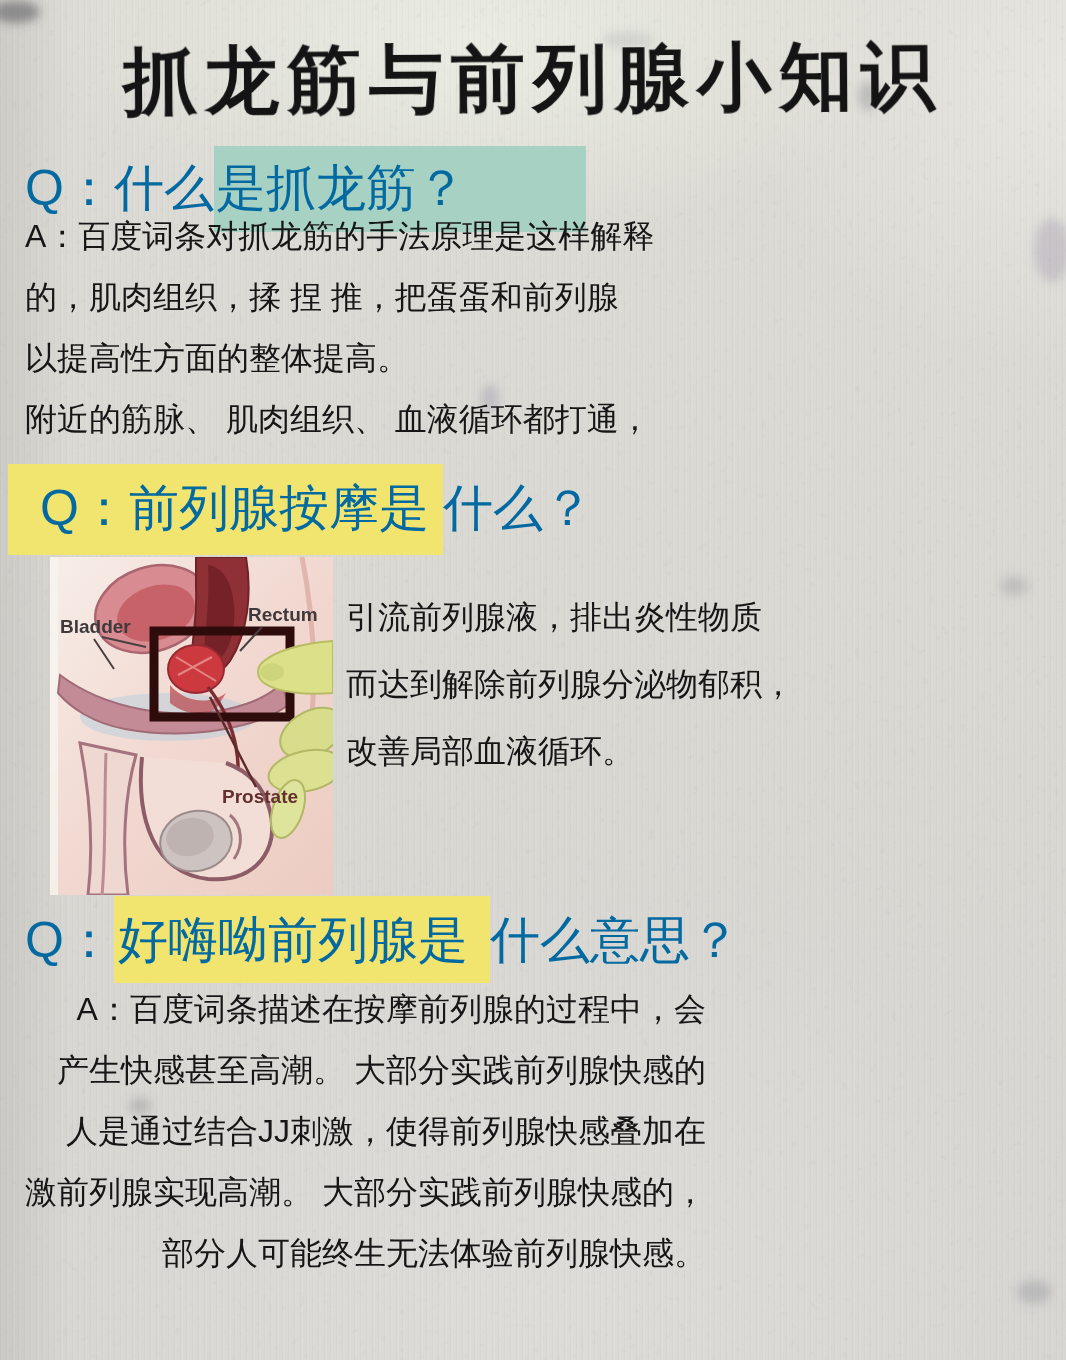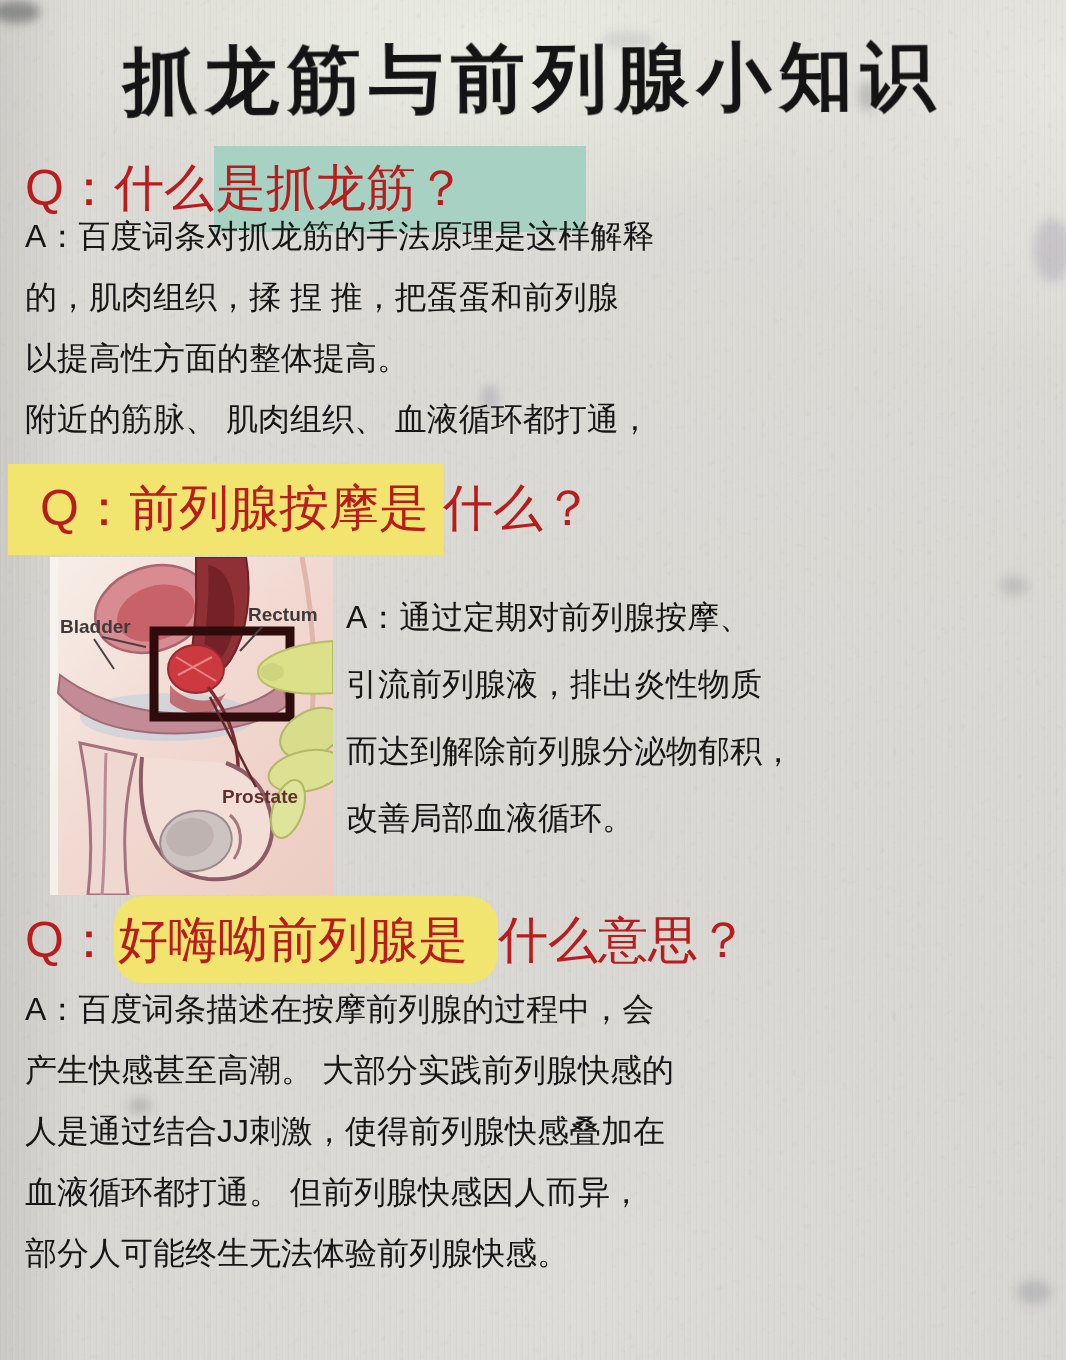--- a/index.html
+++ b/index.html
@@ -26,37 +26,37 @@
       rgba(0,0,0,0) 3px 6px);
   }
   .bg svg{position:absolute;inset:0;}
 
   .title{
     position:absolute;left:0;right:0;top:30px;margin:0;z-index:2;
     text-align:center;font-size:74px;font-weight:700;color:#141414;
     letter-spacing:8px;white-space:nowrap;transform:rotate(-0.4deg);
   }
   .q-line{
-    position:absolute;z-index:2;color:#b91c1c;font-size:50px;font-weight:500;
+    position:absolute;z-index:2;color:#0369a1;font-size:50px;font-weight:500;
     line-height:58px;white-space:nowrap;
   }
   .q1{left:25px;top:146px;}
   .q2{left:8px;top:464px;}
   .q3{left:25px;top:896px;}
   .hl{display:inline-block;}
   .hl.teal{background:#a7d2c3;padding:13px 120px 15px 2px;}
   .q2 .hl.yellow{background:#f1e46f;padding:15px 14px 18px 32px;}
-  .q3 .hl.yellow{background:#f1e46f;padding:15px 30px 14px 4px;border-radius:29px;}
+  .q3 .hl.yellow{background:#f1e46f;padding:15px 22px 14px 4px;}
   .answer{
     position:absolute;z-index:2;color:#161616;font-size:32px;font-weight:500;
     white-space:nowrap;
   }
   .a1{left:25px;top:206px;line-height:61px;}
   .a2{left:346px;top:584px;line-height:67px;}
-  .a3{left:25px;top:979px;line-height:61px;}
+  .a3{left:25px;top:979px;line-height:61px;text-align:right;}
 
   .diagram{position:absolute;left:50px;top:557px;width:283px;height:338px;z-index:2;}
   .diagram svg{display:block;width:283px;height:338px;}
   .diag-label{font-family:"Liberation Sans","DejaVu Sans",sans-serif;font-weight:700;}
 </style>
 </head>
 <body>
 
 <div class="bg">
   <div class="bg-grad"></div>
@@ -144,29 +144,28 @@
     <path d="M 44 82 L 64 112 M 52 80 L 96 90" stroke="#4a4042" stroke-width="2"></path>
     <path d="M 212 70 L 190 94" stroke="#4a4042" stroke-width="2"></path>
     <path d="M 206 230 L 160 140" stroke="#5d2b2b" stroke-width="2.5"></path>
     <text class="diag-label" x="10" y="76" font-size="19" fill="#3f393b">Bladder</text>
     <text class="diag-label" x="198" y="64" font-size="19" fill="#3f393b">Rectum</text>
     <text class="diag-label" x="172" y="246" font-size="19" fill="#63302e">Prostate</text>
   </svg>
 </div>
 
 <div class="answer a2">
-  <div class="ln">A：通过定期对前列腺按摩、</div>
   <div class="ln">引流前列腺液，排出炎性物质</div>
   <div class="ln">而达到解除前列腺分泌物郁积，</div>
   <div class="ln">改善局部血液循环。</div>
 </div>
 
 <div class="q-line q3">
   <span>Q：</span><span class="hl yellow">好嗨呦前列腺是</span><span>什么意思？</span>
 </div>
 
 <div class="answer a3">
   <div class="ln">A：百度词条描述在按摩前列腺的过程中，会</div>
   <div class="ln">产生快感甚至高潮。 大部分实践前列腺快感的</div>
   <div class="ln">人是通过结合JJ刺激，使得前列腺快感叠加在</div>
-  <div class="ln">血液循环都打通。 但前列腺快感因人而异，</div>
+  <div class="ln">激前列腺实现高潮。 大部分实践前列腺快感的，</div>
   <div class="ln">部分人可能终生无法体验前列腺快感。</div>
 </div>
 
 </body></html>

